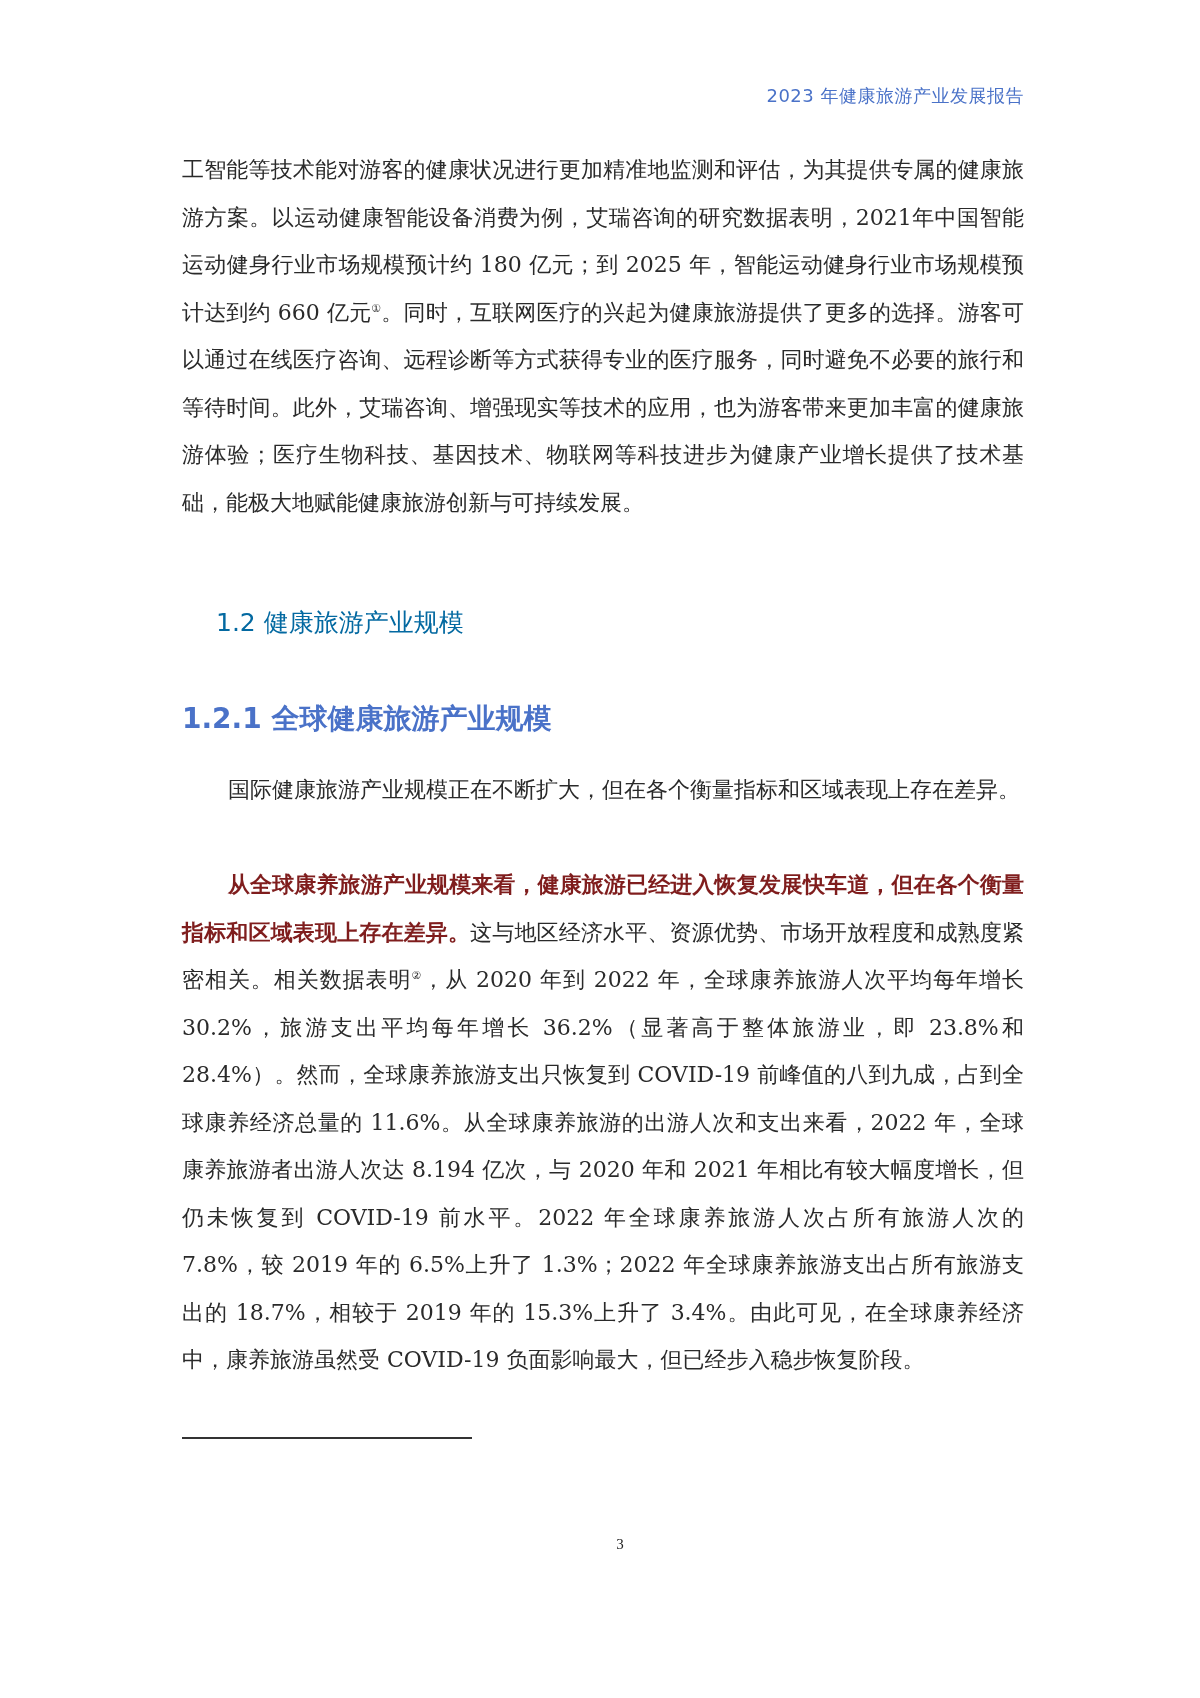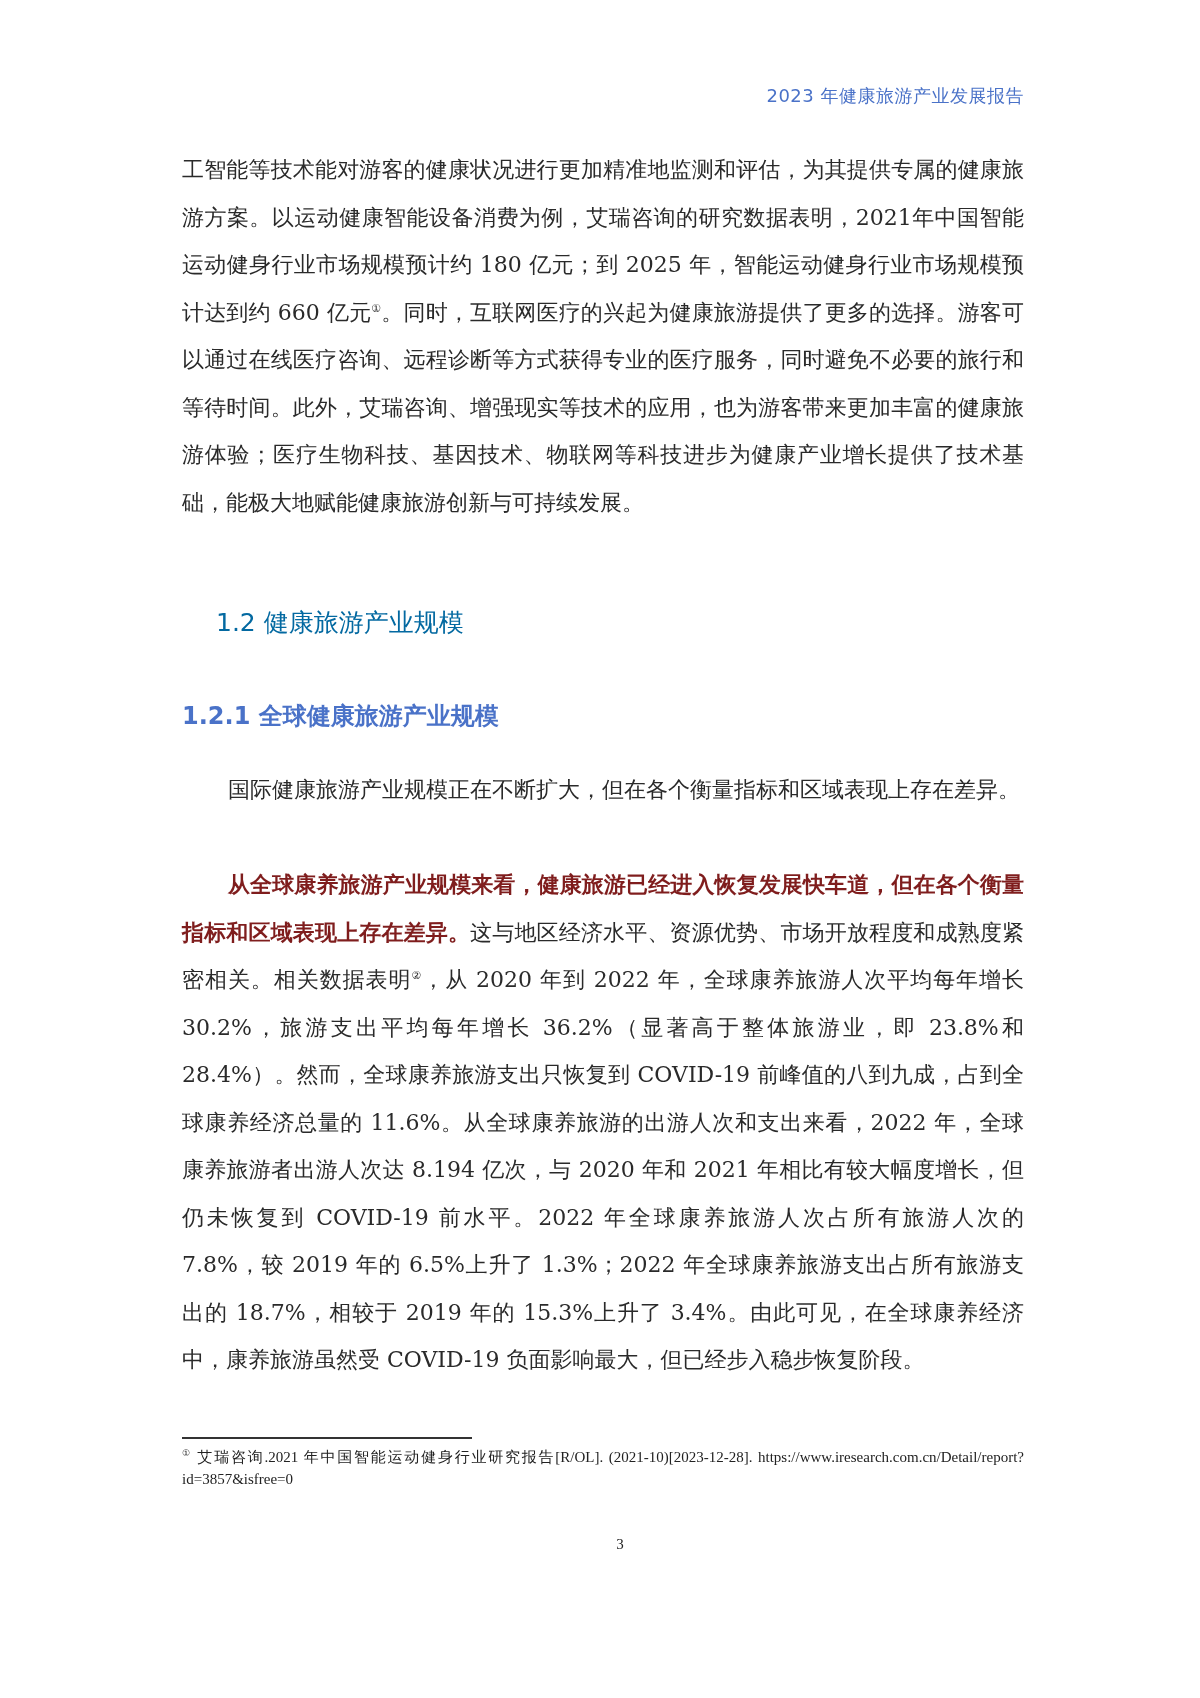--- a/index.html
+++ b/index.html
@@ -7,21 +7,21 @@
            font-family: "DejaVu Serif", "Liberation Serif", serif; color: #222; }
     .page { position: absolute; left: 0; top: 0; width: 1200px; height: 1698px; }
     .running-header { position: absolute; right: 176px; top: 84px; font-family: "DejaVu Sans", "Liberation Sans", sans-serif;
                       font-size: 18px; color: #4a72c8; letter-spacing: 0.5px; }
     .body-text { position: absolute; left: 182px; width: 842px; font-size: 22px; line-height: 47.5px;
                  text-align: justify; color: #2a2a2a; }
     .p1 { top: 146px; }
     .h2 { position: absolute; left: 182px; top: 606px; font-family: "DejaVu Sans", "Liberation Sans", sans-serif;
           font-size: 25px; color: #0369a1; font-weight: normal; margin-left: 34px; }
     .h3 { position: absolute; left: 182px; top: 700px; font-family: "DejaVu Sans", "Liberation Sans", sans-serif;
-          font-size: 24px; color: #4a72c8; font-weight: bold; }
+          font-size: 28px; color: #4a72c8; font-weight: bold; }
     .p2 { top: 766px; text-indent: 46px; }
     .p3 { top: 861px; text-indent: 46px; }
     .bold { font-weight: bold; color: #7f1d1d; }
     sup { font-size: 11px; line-height: 0; vertical-align: super; }
     .fn-rule { position: absolute; left: 182px; top: 1437px; width: 290px; height: 1.5px; background: #333; }
     .footnotes { position: absolute; left: 182px; top: 1446px; width: 842px; font-size: 15px; line-height: 22px;
                  text-align: justify; color: #222; font-family: "Liberation Serif", "DejaVu Serif", serif; }
     .fn sup { font-size: 9px; }
     .page-number { position: absolute; left: 0; width: 1240px; text-align: center; top: 1536px; font-size: 15px;
                    font-family: "Liberation Serif", serif; color: #222; }
@@ -39,17 +39,16 @@
 
   <div class="h3">1.2.1 全球健康旅游产业规模</div>
 
   <div class="body-text p2">国际健康旅游产业规模正在不断扩大，但在各个衡量指标和区域表现上存在差异。</div>
 
   <div class="body-text p3"><span class="bold">从全球康养旅游产业规模来看，健康旅游已经进入恢复发展快车道，但在各个衡量指标和区域表现上存在差异。</span><span>这与地区经济水平、资源优势、市场开放程度和成熟度紧密相关。相关数据表明</span><sup>②</sup><span>，从 2020 年到 2022 年，全球康养旅游人次平均每年增长 30.2%，旅游支出平均每年增长 36.2%（显著高于整体旅游业，即 23.8%和 28.4%）。然而，全球康养旅游支出只恢复到 COVID-19 前峰值的八到九成，占到全球康养经济总量的 11.6%。从全球康养旅游的出游人次和支出来看，2022 年，全球康养旅游者出游人次达 8.194 亿次，与 2020 年和 2021 年相比有较大幅度增长，但仍未恢复到 COVID-19 前水平。2022 年全球康养旅游人次占所有旅游人次的 7.8%，较 2019 年的 6.5%上升了 1.3%；2022 年全球康养旅游支出占所有旅游支出的 18.7%，相较于 2019 年的 15.3%上升了 3.4%。由此可见，在全球康养经济中，康养旅游虽然受 COVID-19 负面影响最大，但已经步入稳步恢复阶段。</span></div>
 
   <div class="fn-rule"></div>
 
   <div class="footnotes">
-    <div class="fn"><sup>①</sup><span> 艾瑞咨询.2021 年中国智能运动健身行业研究报告[R/OL]. (2021-10)[2023-12-28]. https://www.iresearch.com.cn/Detail/report?id=3857&amp;isfree=0</span></div>
   </div>
 
   <div class="page-number">3</div>
 </div>
 
 </body></html>

